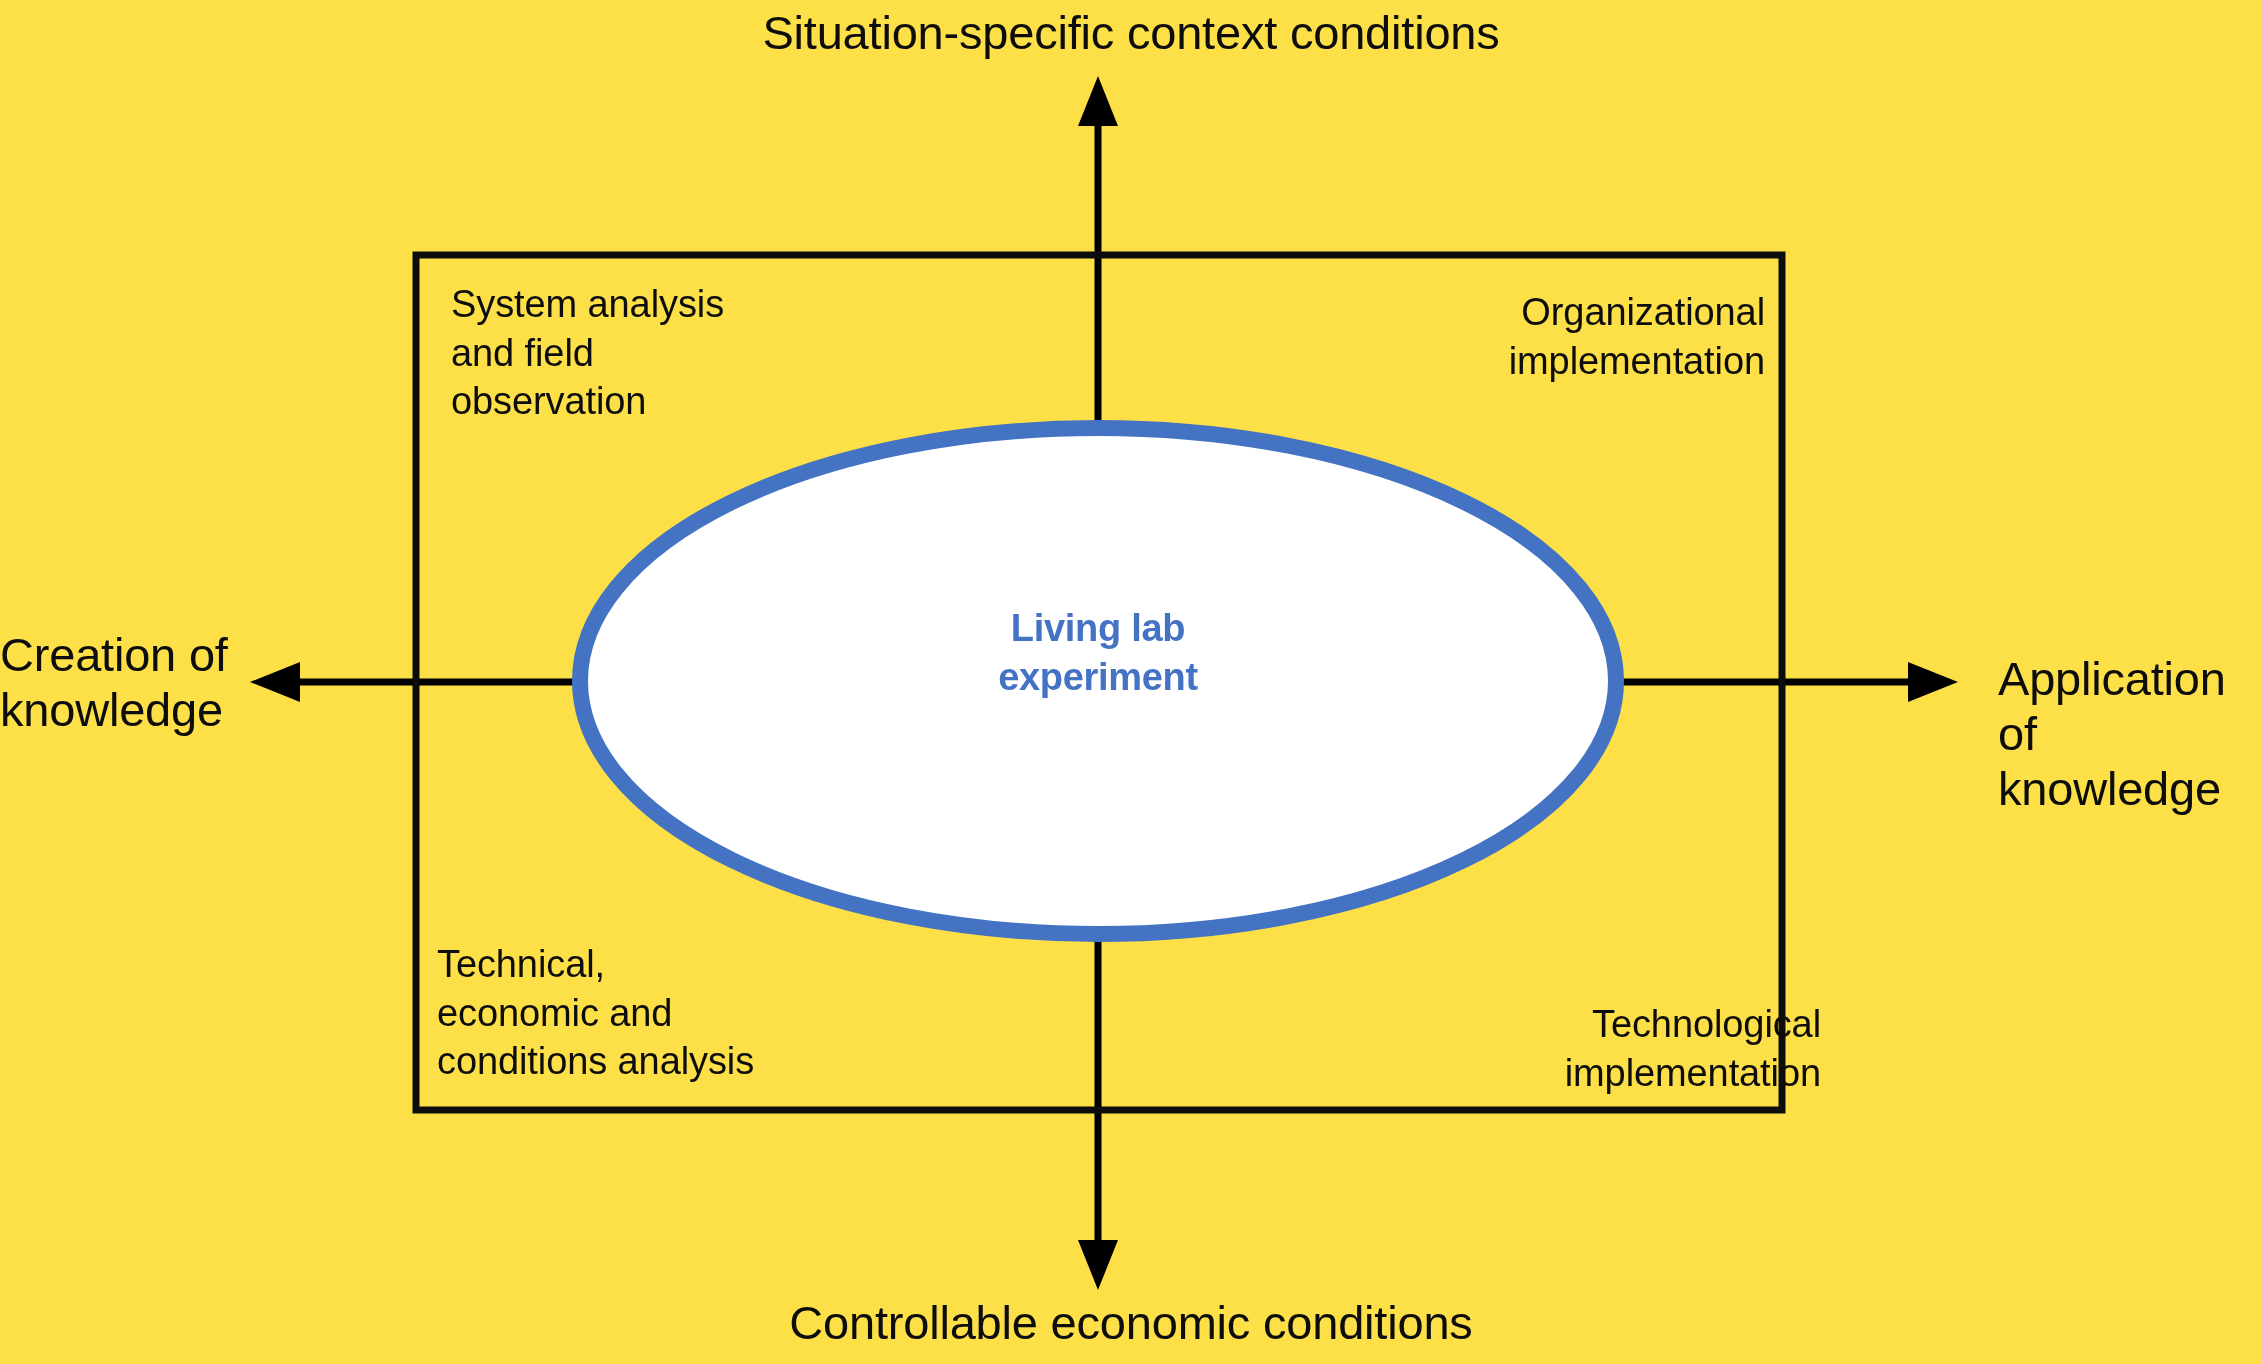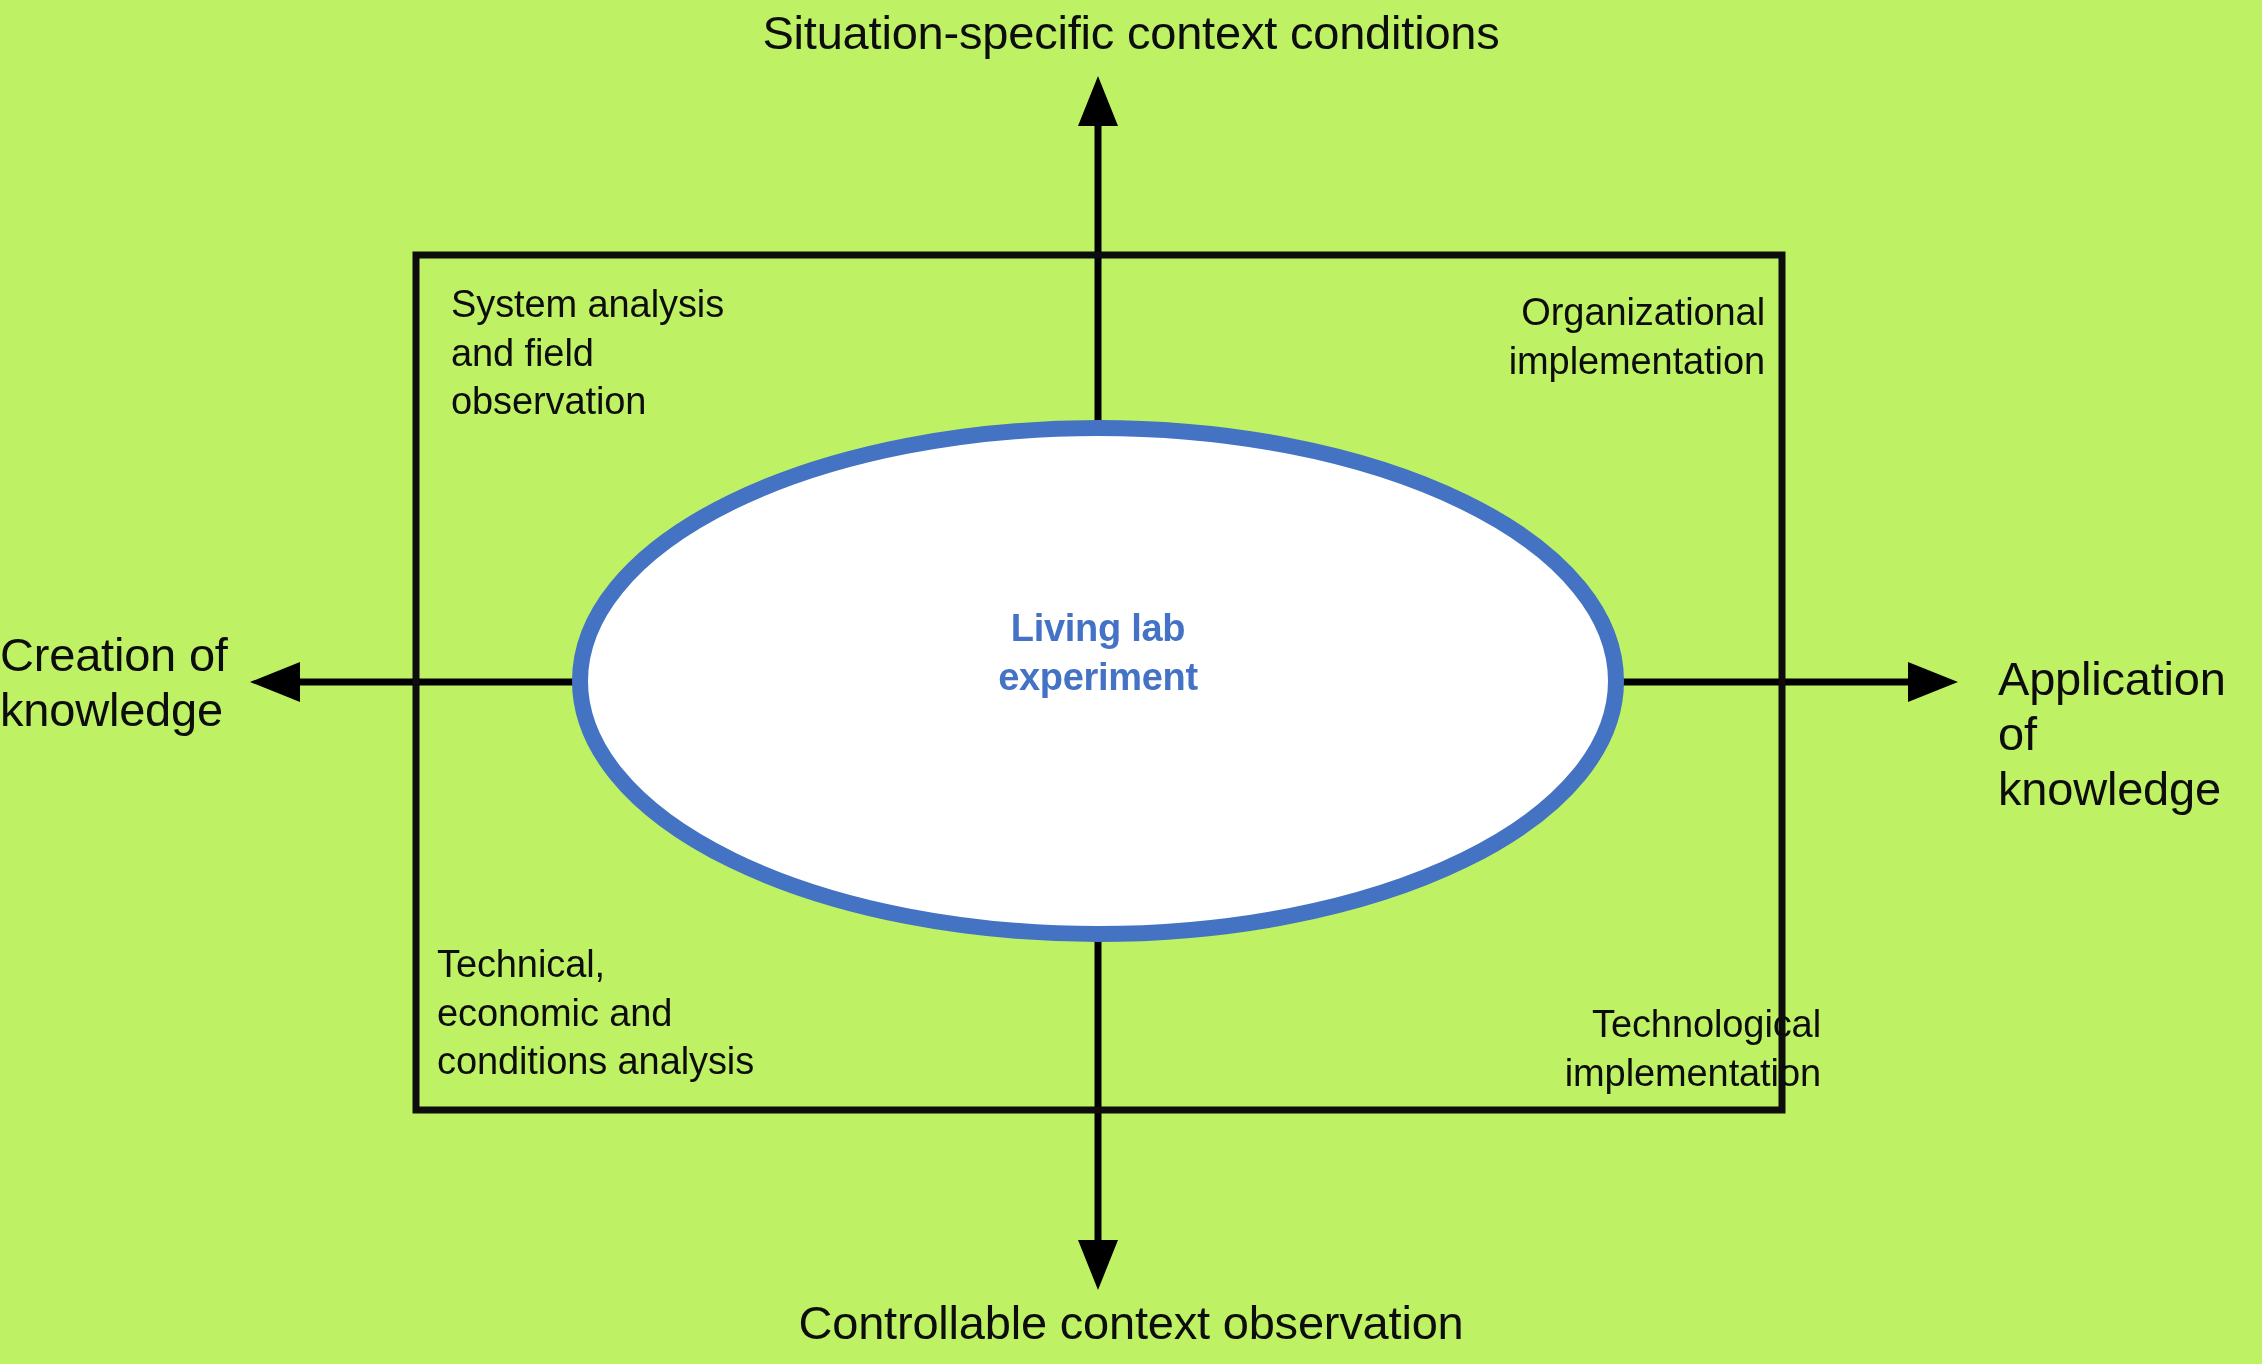--- a/index.html
+++ b/index.html
@@ -8,21 +8,21 @@
     background: #ffffff;
   }
   body {
     font-family: "Liberation Sans", sans-serif;
     color: #000000;
   }
   #stage {
     position: relative;
     width: 2262px;
     height: 1364px;
-    background: #bef264;
+    background: #fde047;
     overflow: hidden;
   }
   #canvas {
     position: absolute;
     left: 0;
     top: 0;
     width: 2262px;
     height: 1364px;
   }
 
@@ -134,21 +134,21 @@
       <polygon points="1958,682 1908,662 1908,702" fill="#000000"></polygon>
     </g>
 
     <rect x="416" y="255" width="1366" height="855" fill="none" stroke="#0d0d0d" stroke-width="7"></rect>
 
     <ellipse cx="1098" cy="681" rx="518" ry="253" fill="#ffffff" stroke="#4373c2" stroke-width="16"></ellipse>
   </svg>
 
   <div class="axis-label" id="label-top">Situation-specific context conditions</div>
 
-  <div class="axis-label" id="label-bottom">Controllable context observation</div>
+  <div class="axis-label" id="label-bottom">Controllable economic conditions</div>
 
   <div class="axis-label" id="label-left">Creation of
 knowledge</div>
 
   <div class="axis-label" id="label-right">Application
 of knowledge</div>
 
   <div class="quad-label" id="quad-tl">System analysis
 and field
 observation</div>

